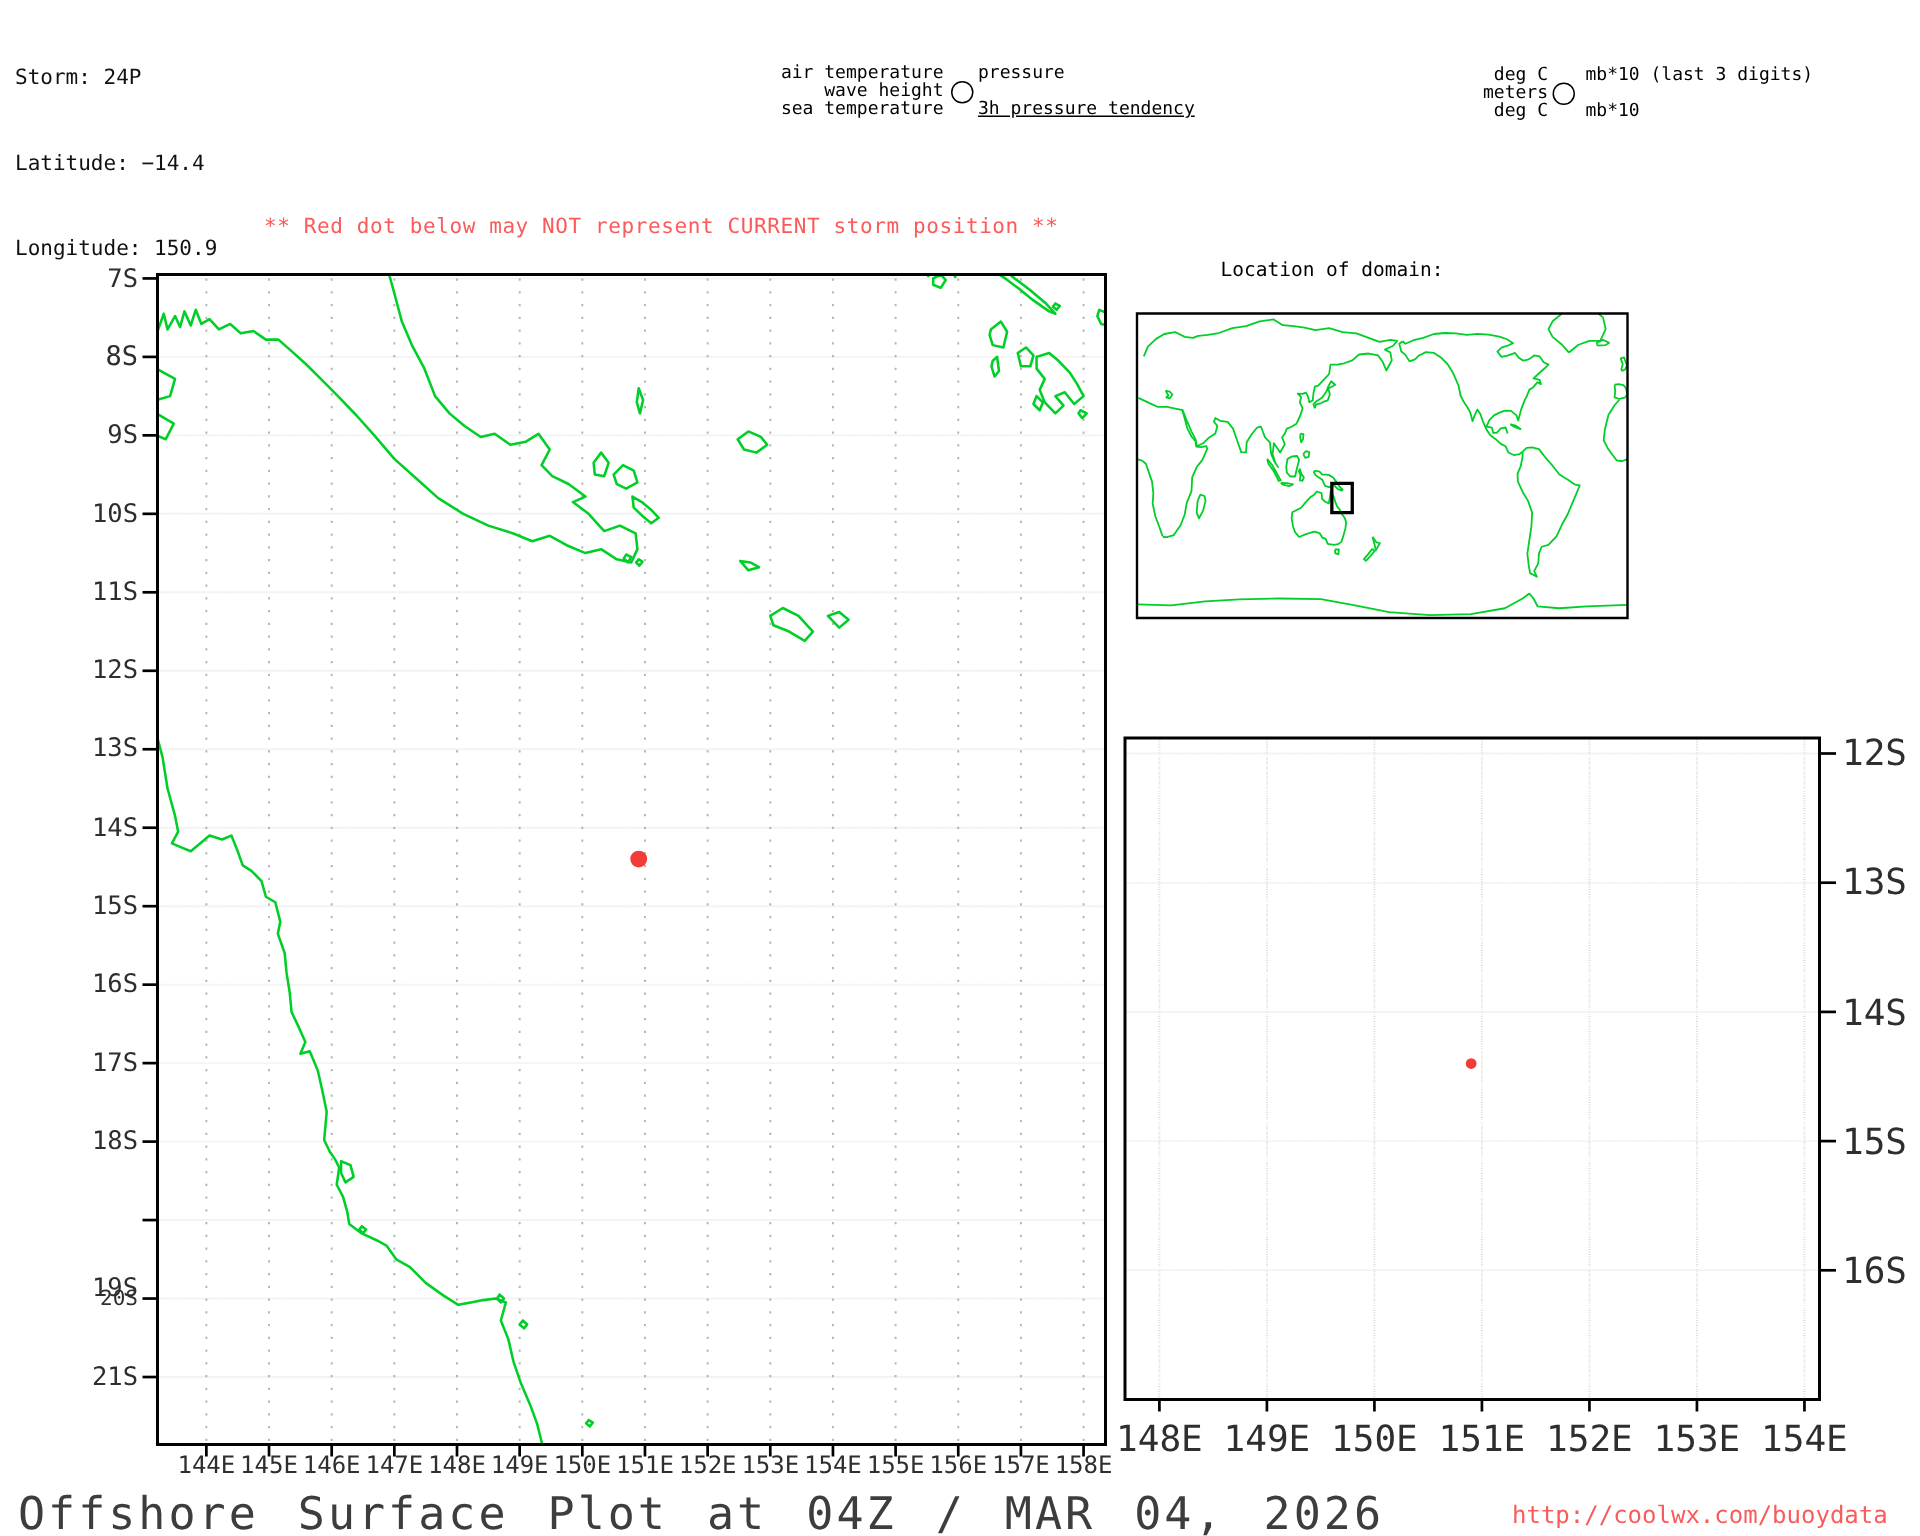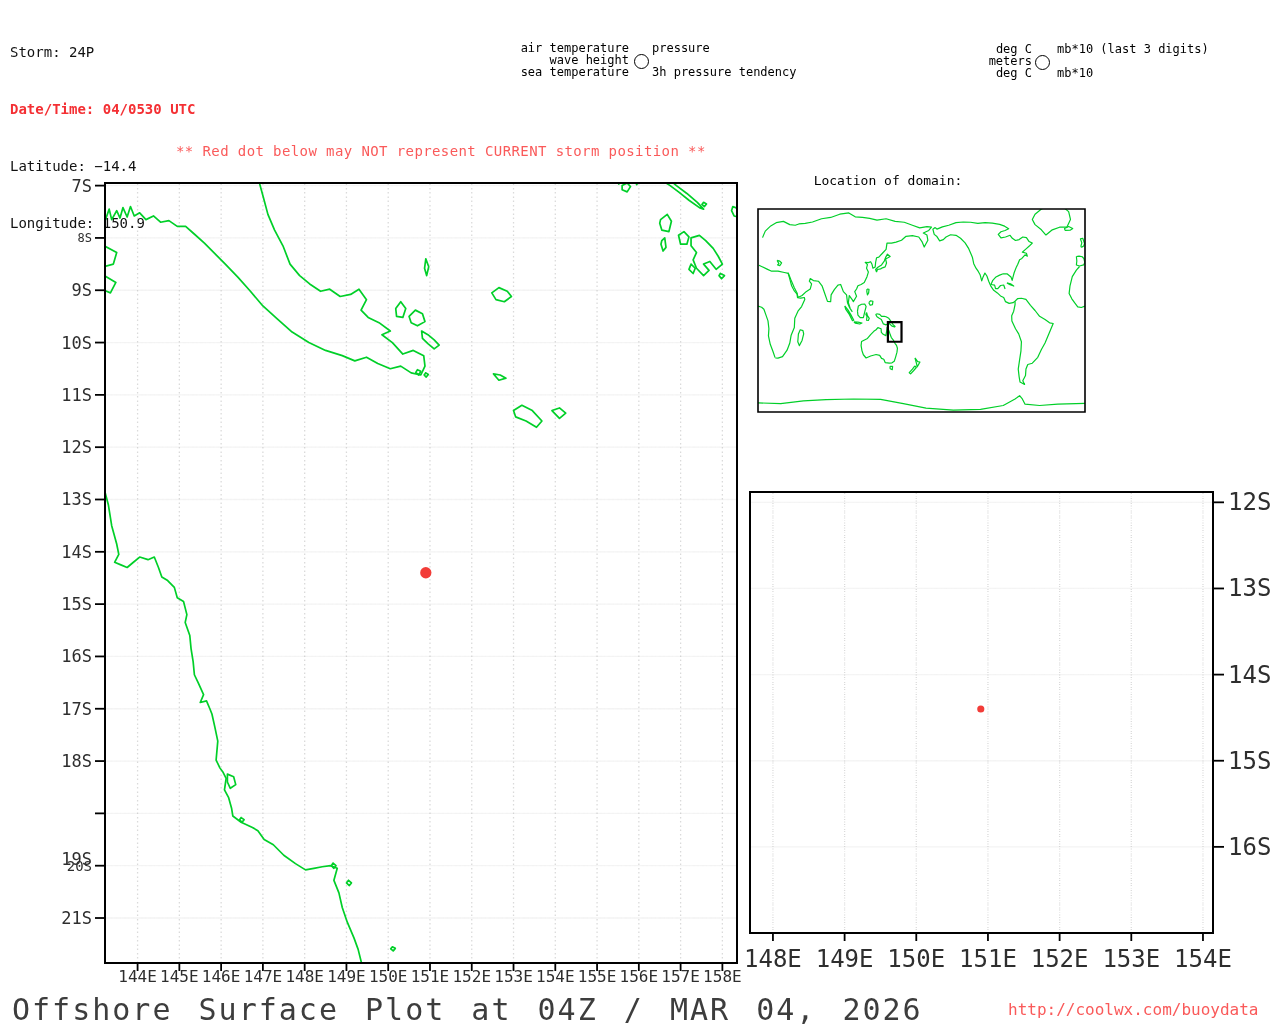--- a/index.html
+++ b/index.html
@@ -35,33 +35,32 @@
   #footer-title{left:12px;top:992px;font-size:30px;letter-spacing:2px;word-spacing:6px;color:var(--title);white-space:pre;}
   #footer-url{left:1008px;top:1000px;font-size:16px;color:var(--accent);text-decoration:none;white-space:pre;}
 </style>
 </head>
 <body>
 
 <div id="canvas">
 
   <div class="abs" id="storm-block">
     <div>Storm: 24P</div>
-    <div class="red-bold">Date/Time: 04/0530 UTC</div>
     <div>Latitude: −14.4</div>
     <div>Longitude: 150.9</div>
   </div>
 
 
   <div>
     <span class="lg ralign" style="left:629px;top:41px;">air temperature</span>
     <span class="lg ralign" style="left:629px;top:53px;">wave height</span>
     <span class="lg ralign" style="left:629px;top:65px;">sea temperature</span>
     <span class="circle-icon" style="left:634px;top:54px;"></span>
     <span class="lg" style="left:652px;top:41px;">pressure</span>
-    <span class="lg" style="left:652px;top:65px;">3h pressure tendency</span>
+    <span class="lg" style="left:652px;top:65px;text-decoration:underline;">3h pressure tendency</span>
   </div>
 
   <div>
     <span class="lg ralign" style="left:1032px;top:42px;">deg C</span>
     <span class="lg ralign" style="left:1032px;top:54px;">meters</span>
     <span class="lg ralign" style="left:1032px;top:66px;">deg C</span>
     <span class="circle-icon" style="left:1035px;top:55px;"></span>
     <span class="lg" style="left:1057px;top:42px;">mb*10 (last 3 digits)</span>
     <span class="lg" style="left:1057px;top:66px;">mb*10</span>
   </div>
@@ -256,21 +255,21 @@
       <span class="ticklabel" style="left:388.20951751487127px;top:967px;font-size:16px;transform:translateX(-50%)">150E</span>
       <span class="ticklabel" style="left:429.9808327825514px;top:967px;font-size:16px;transform:translateX(-50%)">151E</span>
       <span class="ticklabel" style="left:471.7521480502315px;top:967px;font-size:16px;transform:translateX(-50%)">152E</span>
       <span class="ticklabel" style="left:513.5234633179116px;top:967px;font-size:16px;transform:translateX(-50%)">153E</span>
       <span class="ticklabel" style="left:555.2947785855918px;top:967px;font-size:16px;transform:translateX(-50%)">154E</span>
       <span class="ticklabel" style="left:597.0660938532718px;top:967px;font-size:16px;transform:translateX(-50%)">155E</span>
       <span class="ticklabel" style="left:638.837409120952px;top:967px;font-size:16px;transform:translateX(-50%)">156E</span>
       <span class="ticklabel" style="left:680.608724388632px;top:967px;font-size:16px;transform:translateX(-50%)">157E</span>
       <span class="ticklabel" style="left:722.3800396563122px;top:967px;font-size:16px;transform:translateX(-50%)">158E</span>
       <span class="ticklabel" style="left:92px;top:185.61569416498992px;font-size:17px;transform:translate(-100%,-50%)">7S</span>
-      <span class="ticklabel" style="left:92px;top:237.92957746478874px;font-size:12px;transform:translate(-100%,-50%)">8S</span>
+      <span class="ticklabel" style="left:92px;top:237.92957746478874px;font-size:18px;transform:translate(-100%,-50%)">8S</span>
       <span class="ticklabel" style="left:92px;top:290.24346076458755px;font-size:17px;transform:translate(-100%,-50%)">9S</span>
       <span class="ticklabel" style="left:92px;top:342.5573440643863px;font-size:17px;transform:translate(-100%,-50%)">10S</span>
       <span class="ticklabel" style="left:92px;top:394.8712273641851px;font-size:17px;transform:translate(-100%,-50%)">11S</span>
       <span class="ticklabel" style="left:92px;top:447.1851106639839px;font-size:17px;transform:translate(-100%,-50%)">12S</span>
       <span class="ticklabel" style="left:92px;top:499.4989939637827px;font-size:17px;transform:translate(-100%,-50%)">13S</span>
       <span class="ticklabel" style="left:92px;top:551.8128772635814px;font-size:17px;transform:translate(-100%,-50%)">14S</span>
       <span class="ticklabel" style="left:92px;top:604.1267605633802px;font-size:17px;transform:translate(-100%,-50%)">15S</span>
       <span class="ticklabel" style="left:92px;top:656.440643863179px;font-size:17px;transform:translate(-100%,-50%)">16S</span>
       <span class="ticklabel" style="left:92px;top:708.754527162978px;font-size:17px;transform:translate(-100%,-50%)">17S</span>
       <span class="ticklabel" style="left:92px;top:761.0684104627767px;font-size:17px;transform:translate(-100%,-50%)">18S</span>

